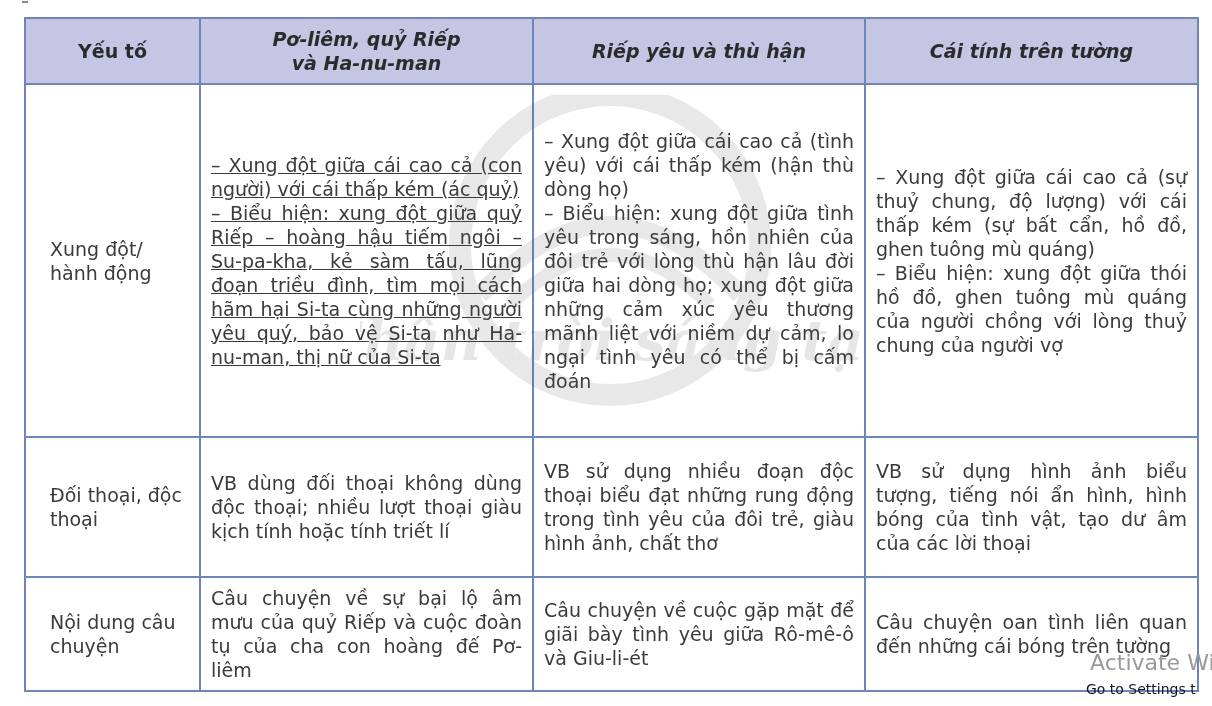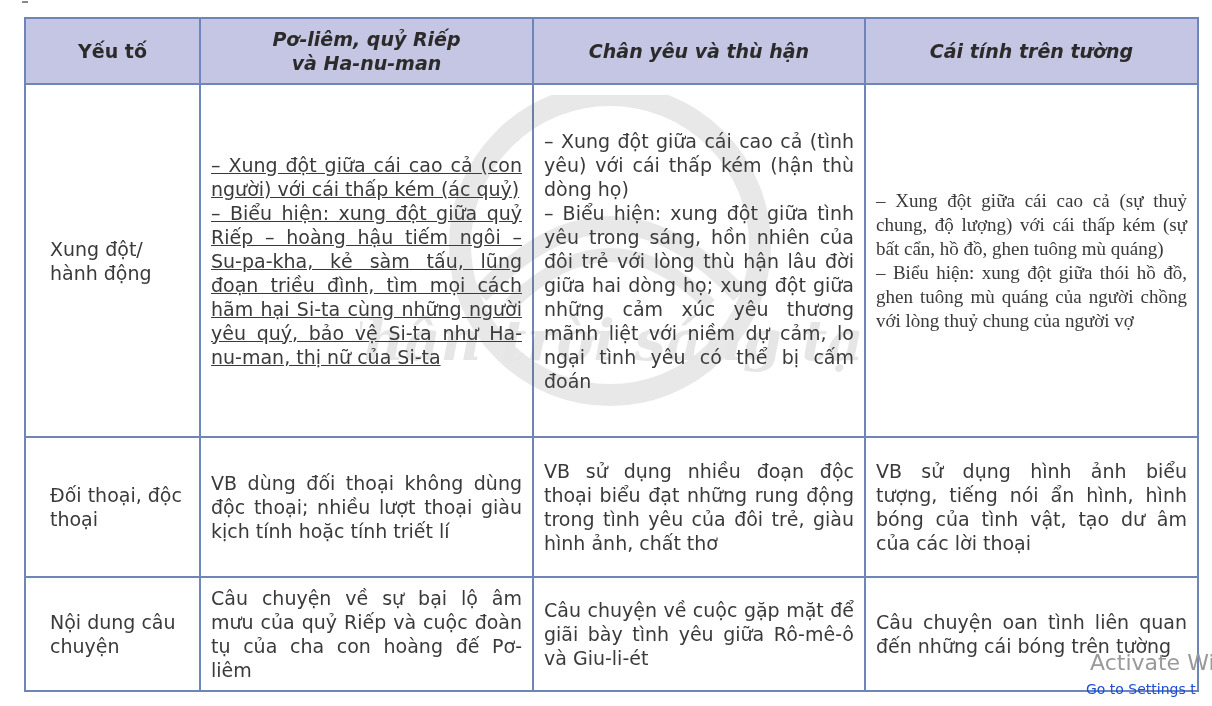--- a/index.html
+++ b/index.html
@@ -15,21 +15,21 @@
   td { font-size: 19px; line-height: 24px; padding: 6px 10px; text-align: justify; text-align-last: left; }
   td.label { text-align: left; padding-left: 24px; }
   tr.r1 td { height: 339px; }
   tr.r2 td { height: 126px; }
   tr.r3 td { height: 100px; }
   .line { display: block; }
   .watermark { position: absolute; left: 360px; top: 95px; width: 500px; height: 320px;
                pointer-events: none; opacity: 0.13; }
   .activate { position: absolute; left: 1090px; top: 650px; font-size: 22px; color: #9a9a9a;
               font-family: "DejaVu Sans", sans-serif; white-space: nowrap; }
-  .activate-sub { position: absolute; left: 1086px; top: 681px; font-size: 14px; color: #1d4ed8; white-space: nowrap; }
+  .activate-sub { position: absolute; left: 1086px; top: 681px; font-size: 14px; color: #0f172a; white-space: nowrap; }
   .topmark { position: absolute; left: 22px; top: 1px; width: 6px; height: 2px; background: #888; }
 </style>
 </head>
 <body>
 
 <div class="topmark"></div>
 
 <div class="table-wrap">
   <table>
     <colgroup>
@@ -41,40 +41,40 @@
     <thead>
       <tr>
         <th>
           <span class="line">Yếu tố</span>
         </th>
         <th class="italic">
           <span class="line">Pơ-liêm, quỷ Riếp</span>
           <span class="line">và Ha-nu-man</span>
         </th>
         <th class="italic">
-          <span class="line">Chân yêu và thù hận</span>
+          <span class="line">Riếp yêu và thù hận</span>
         </th>
         <th class="italic">
           <span class="line">Cái tính trên tường</span>
         </th>
       </tr>
     </thead>
     <tbody>
       <tr class="r1">
         <td class="label">Xung đột/ hành động</td>
         <td>
             <div class="cell-text" style="white-space: pre-line; text-decoration: underline;">– Xung đột giữa cái cao cả (con người) với cái thấp kém (ác quỷ)
 – Biểu hiện: xung đột giữa quỷ Riếp – hoàng hậu tiếm ngôi – Su-pa-kha, kẻ sàm tấu, lũng đoạn triều đình, tìm mọi cách hãm hại Si-ta cùng những người yêu quý, bảo vệ Si-ta như Ha-nu-man, thị nữ của Si-ta</div>
           </td>
         <td>
             <div class="cell-text" style="white-space: pre-line;">– Xung đột giữa cái cao cả (tình yêu) với cái thấp kém (hận thù dòng họ)
 – Biểu hiện: xung đột giữa tình yêu trong sáng, hồn nhiên của đôi trẻ với lòng thù hận lâu đời giữa hai dòng họ; xung đột giữa những cảm xúc yêu thương mãnh liệt với niềm dự cảm, lo ngại tình yêu có thể bị cấm đoán</div>
           </td>
         <td>
-            <div class="cell-text" style="white-space: pre-line; font-family: Liberation Serif, serif;">– Xung đột giữa cái cao cả (sự thuỷ chung, độ lượng) với cái thấp kém (sự bất cẩn, hồ đồ, ghen tuông mù quáng)
+            <div class="cell-text" style="white-space: pre-line;">– Xung đột giữa cái cao cả (sự thuỷ chung, độ lượng) với cái thấp kém (sự bất cẩn, hồ đồ, ghen tuông mù quáng)
 – Biểu hiện: xung đột giữa thói hồ đồ, ghen tuông mù quáng của người chồng với lòng thuỷ chung của người vợ</div>
           </td>
       </tr>
       <tr class="r2">
         <td class="label">Đối thoại, độc thoại</td>
         <td>
             <div>VB dùng đối thoại không dùng độc thoại; nhiều lượt thoại giàu kịch tính hoặc tính triết lí</div>
           </td>
         <td>
             <div>VB sử dụng nhiều đoạn độc thoại biểu đạt những rung động trong tình yêu của đôi trẻ, giàu hình ảnh, chất thơ</div>

